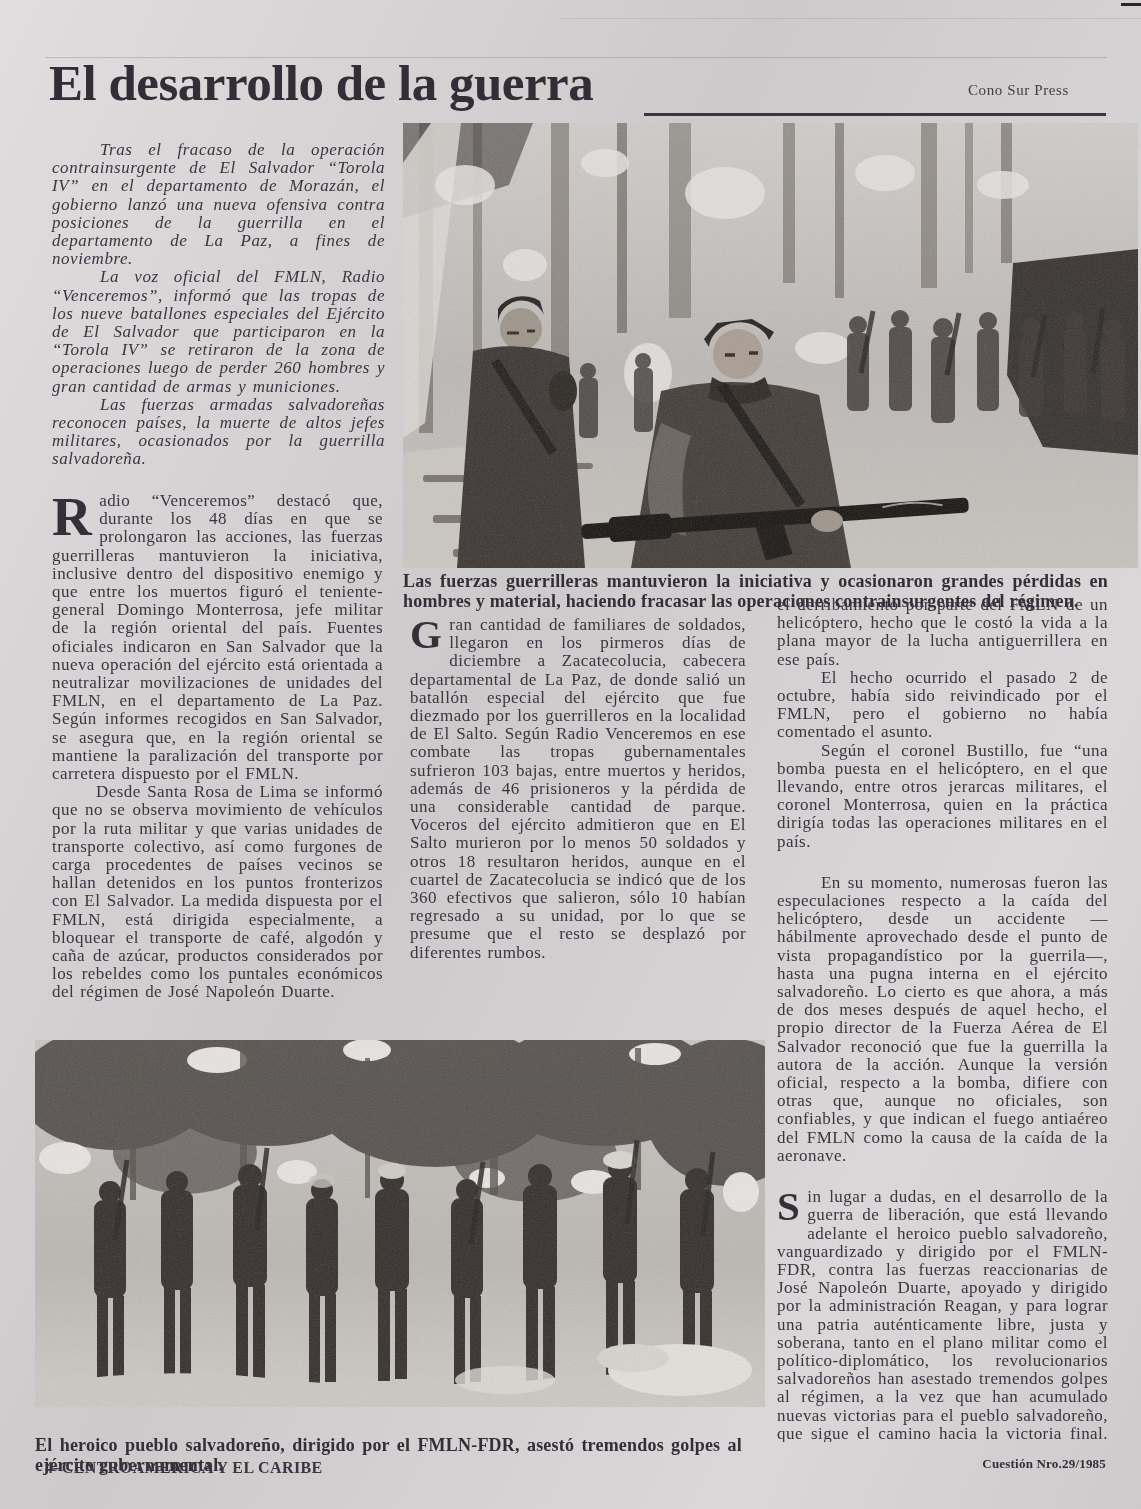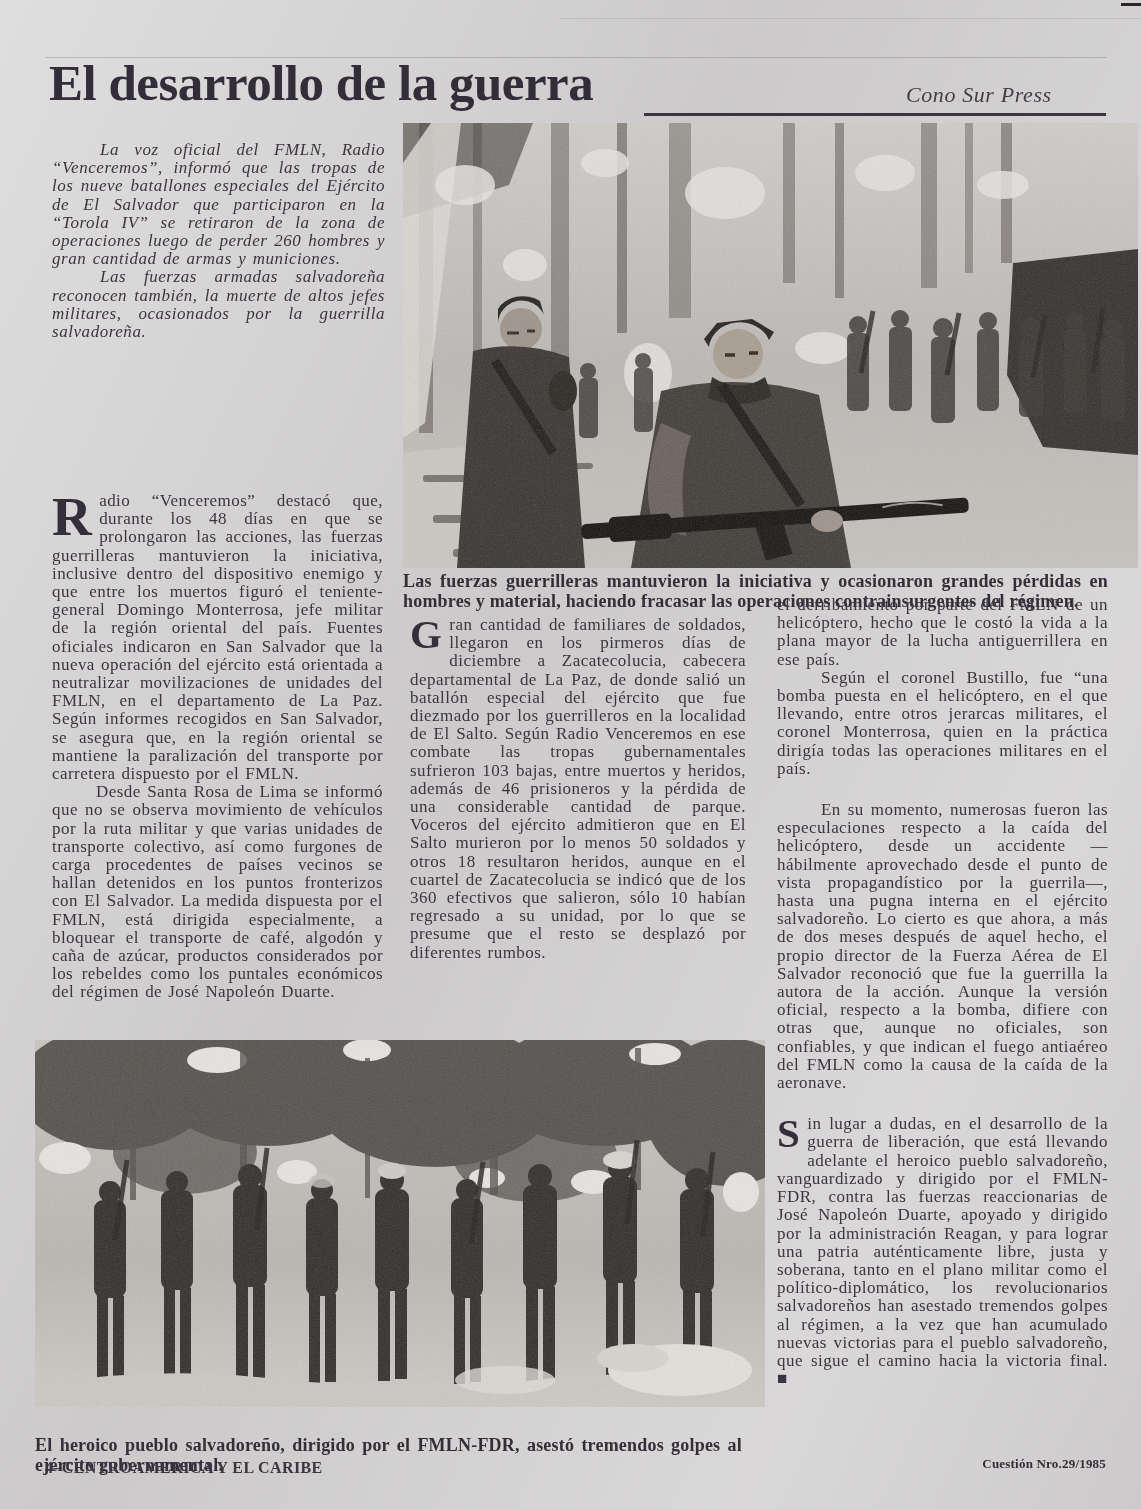--- a/index.html
+++ b/index.html
@@ -10,21 +10,21 @@
       linear-gradient(115deg, rgba(255,255,255,.28) 0%, rgba(0,0,0,.035) 42%, rgba(255,255,255,.14) 78%, rgba(0,0,0,.03) 100%),
       linear-gradient(0deg, rgba(120,115,120,.05), rgba(120,115,120,.05));
     font-family:"Liberation Serif","DejaVu Serif",serif;
     color:#3b3540;
   }
   .hairline{position:absolute;background:rgba(60,54,62,.20);height:1px;}
   .corner-dash{position:absolute;top:3px;right:0;width:20px;height:3px;background:#2a262c;}
   .page-title{position:absolute;left:49px;top:58px;margin:0;font-size:51px;font-weight:bold;
     letter-spacing:-0.5px;color:#322d37;line-height:1;}
   .title-rule{position:absolute;left:644px;top:113px;width:462px;height:3px;background:#3a3540;}
-  .press-credit{position:absolute;left:906px;top:82px;font-size:22px;font-style:italic;
+  .press-credit{position:absolute;left:968px;top:82px;font-size:15px;
     color:#433d47;letter-spacing:.6px;}
 
   .intro{position:absolute;left:52px;top:141px;width:333px;font-style:italic;
     font-size:17px;line-height:18.2px;letter-spacing:.55px;word-spacing:1.6px;text-align:justify;}
   .intro p{margin:0;text-indent:48px;}
 
   .col{position:absolute;font-size:17px;line-height:18.2px;letter-spacing:.45px;
     word-spacing:1.4px;text-align:justify;overflow:hidden;}
   .col p{margin:0;}
   .col p.ind{text-indent:44px;}
@@ -58,22 +58,23 @@
 
   <div class="hairline" style="left:45px;top:57px;width:1062px;"></div>
   <div class="hairline" style="left:560px;top:18px;width:581px;opacity:.55;"></div>
   <div class="corner-dash"></div>
 
   <h1 class="page-title">El desarrollo de la guerra</h1>
   <div class="title-rule"></div>
   <div class="press-credit">Cono Sur Press</div>
 
   <section class="intro">
+    <p>Tras el fracaso de la operación contrainsurgente de El Salvador “Torola IV” en el departamento de Morazán, el gobierno lanzó una nueva ofensiva contra posiciones de la guerrilla en el departamento de La Paz, a fines de noviembre.</p>
     <p>La voz oficial del FMLN, Radio “Venceremos”, informó que las tropas de los nueve batallones especiales del Ejército de El Salvador que participaron en la “Torola IV” se retiraron de la zona de operaciones luego de perder 260 hombres y gran cantidad de armas y municiones.</p>
-    <p>Las fuerzas armadas salvadoreña reconocen también, la muerte de altos jefes militares, ocasionados por la guerrilla salvadoreña.</p>
+    <p>Las fuerzas armadas salvadoreñas reconocen países, la muerte de altos jefes militares, ocasionados por la guerrilla salvadoreña.</p>
   </section>
 
   <figure class="photo-top">
     <svg width="735" height="445" viewBox="0 0 735 445" role="img">
       <defs>
         <linearGradient id="p1bg" x1="0" y1="0" x2="0" y2="1">
           <stop offset="0" stop-color="#d0cdc9"></stop>
             <stop offset=".55" stop-color="#bcb8b4"></stop>
             <stop offset="1" stop-color="#c7c3be"></stop>
         </linearGradient>
@@ -190,20 +191,21 @@
     <p><span class="dropcap dc3">R</span><span>adio “Venceremos” destacó que, durante los 48 días en que se prolongaron las acciones, las fuerzas guerrilleras mantuvieron la iniciativa, inclusive dentro del dispositivo enemigo y que entre los muertos figuró el teniente-general Domingo Monterrosa, jefe militar de la región oriental del país. Fuentes oficiales indicaron en San Salvador que la nueva operación del ejército está orientada a neutralizar movilizaciones de unidades del FMLN, en el departamento de La Paz. Según informes recogidos en San Salvador, se asegura que, en la región oriental se mantiene la paralización del transporte por carretera dispuesto por el FMLN.</span></p>
     <p class="ind">Desde Santa Rosa de Lima se informó que no se observa movimiento de vehículos por la ruta militar y que varias unidades de transporte colectivo, así como furgones de carga procedentes de países vecinos se hallan detenidos en los puntos fronterizos con El Salvador. La medida dispuesta por el FMLN, está dirigida especialmente, a bloquear el transporte de café, algodón y caña de azúcar, productos considerados por los rebeldes como los puntales económicos del régimen de José Napoleón Duarte.</p>
   </section>
 
   <section class="col col-middle">
     <p><span class="dropcap dc2">G</span><span>ran cantidad de familiares de soldados, llegaron en los pirmeros días de diciembre a Zacatecolucia, cabecera departamental de La Paz, de donde salió un batallón especial del ejército que fue diezmado por los guerrilleros en la localidad de El Salto. Según Radio Venceremos en ese combate las tropas gubernamentales sufrieron 103 bajas, entre muertos y heridos, además de 46 prisioneros y la pérdida de una considerable cantidad de parque. Voceros del ejército admitieron que en El Salto murieron por lo menos 50 soldados y otros 18 resultaron heridos, aunque en el cuartel de Zacatecolucia se indicó que de los 360 efectivos que salieron, sólo 10 habían regresado a su unidad, por lo que se presume que el resto se desplazó por diferentes rumbos.</span></p>
   </section>
 
   <section class="col col-right">
     <p>el derribamiento por parte del FMLN de un helicóptero, hecho que le costó la vida a la plana mayor de la lucha antiguerrillera en ese país.</p>
+    <p class="ind">El hecho ocurrido el pasado 2 de octubre, había sido reivindicado por el FMLN, pero el gobierno no había comentado el asunto.</p>
     <p class="ind">Según el coronel Bustillo, fue “una bomba puesta en el helicóptero, en el que llevando, entre otros jerarcas militares, el coronel Monterrosa, quien en la práctica dirigía todas las operaciones militares en el país.</p>
     <p class="ind sp">En su momento, numerosas fueron las especulaciones respecto a la caída del helicóptero, desde un accidente —hábilmente aprovechado desde el punto de vista propagandístico por la guerrila—, hasta una pugna interna en el ejército salvadoreño. Lo cierto es que ahora, a más de dos meses después de aquel hecho, el propio director de la Fuerza Aérea de El Salvador reconoció que fue la guerrilla la autora de la acción. Aunque la versión oficial, respecto a la bomba, difiere con otras que, aunque no oficiales, son confiables, y que indican el fuego antiaéreo del FMLN como la causa de la caída de la aeronave.</p>
     <p class="sp"><span class="dropcap dc2">S</span><span>in lugar a dudas, en el desarrollo de la guerra de liberación, que está llevando adelante el heroico pueblo salvadoreño, vanguardizado y dirigido por el FMLN-FDR, contra las fuerzas reaccionarias de José Napoleón Duarte, apoyado y dirigido por la administración Reagan, y para lograr una patria auténticamente libre, justa y soberana, tanto en el plano militar como el político-diplomático, los revolucionarios salvadoreños han asestado tremendos golpes al régimen, a la vez que han acumulado nuevas victorias para el pueblo salvadoreño, que sigue el camino hacia la victoria final. ■</span></p>
   </section>
 
   <figure class="photo-bottom">
     <svg width="730" height="367" viewBox="0 0 730 367" role="img">
       <defs>
         <linearGradient id="p2bg" x1="0" y1="0" x2="0" y2="1">
           <stop offset="0" stop-color="#c9c6c2"></stop>

